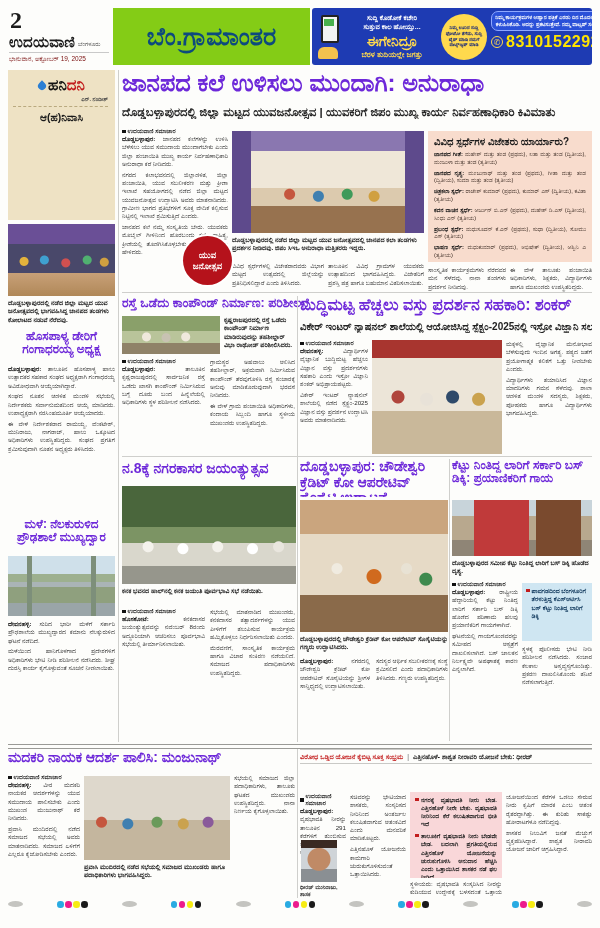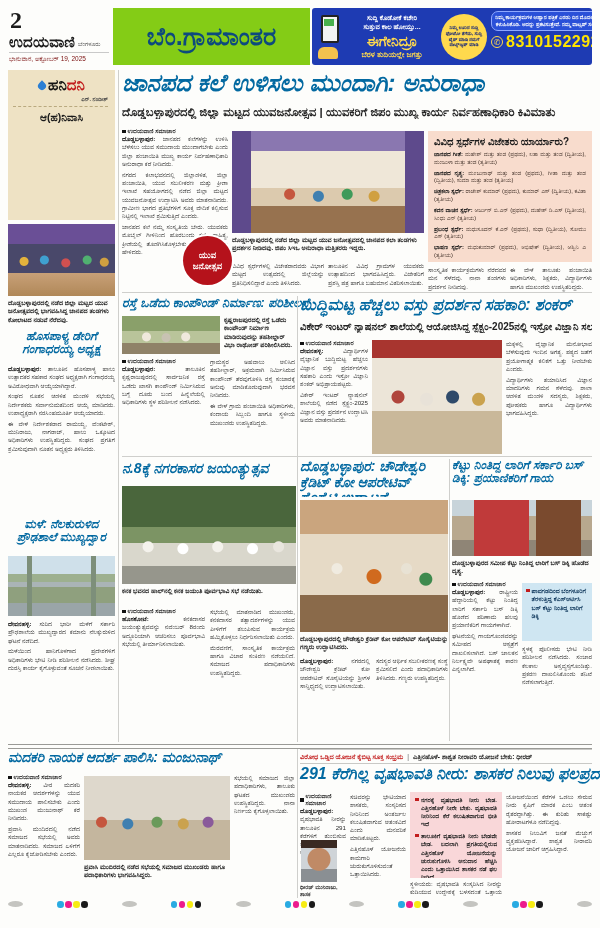--- a/index.html
+++ b/index.html
@@ -28,21 +28,21 @@
   .ad-rbox{background:#2a50d8;border:1px solid #8fa8ff;border-radius:7px;font-size:5.4px;color:#fff;font-weight:700;
            text-align:center;line-height:1.3;padding:2px 3px;}
   .ad-phonerow{display:flex;align-items:center;justify-content:center;gap:3px;margin-top:2px;}
   .wa-icon{width:12px;height:12px;border-radius:50%;border:1.5px solid #ffd94d;color:#ffd94d;font-size:8px;line-height:12px;text-align:center;box-sizing:border-box;}
   .ad-number{font-size:16px;font-weight:800;color:#ffe400;letter-spacing:.5px;}
   
   .vr{width:1px;background:#cfcfcc;}
   .hr{height:1px;background:#cfcfcc;}
   .hr-double{height:3px;border-top:1px solid #9a9a96;border-bottom:1px solid #9a9a96;}
   
-  .headline{font-weight:800;color:#0369a1;line-height:1.12;font-style:italic;}
+  .headline{font-weight:800;color:#6d28d9;line-height:1.12;}
   .subhead{font-weight:700;color:#222;}
   .srcline{font-size:6px;font-weight:700;color:#333;display:flex;align-items:center;gap:2px;}
   .sq{width:3.5px;height:3.5px;background:#111;flex:none;display:inline-block;}
   .bt{font-size:6.2px;line-height:1.34;text-align:justify;color:#2c2c2c;margin:0 0 2.5px 0;}
   .bt b{color:#111;}
   .caption{font-size:6.4px;font-weight:700;line-height:1.3;color:#222;}
   .txtbox{overflow:hidden;}
   
   .hani{left:8px;top:70px;width:107px;height:150px;background:#eee2c4;box-sizing:border-box;padding:6px 5px;text-align:center;}
   .hani-title{font-size:15px;font-weight:800;}
@@ -365,21 +365,20 @@
     <div>
         <p class="bt">ಸಭೆಯಲ್ಲಿ ಸಮಾಜದ ಜಿಲ್ಲಾ ಪದಾಧಿಕಾರಿಗಳು, ತಾಲೂಕು ಘಟಕದ ಮುಖಂಡರು ಉಪಸ್ಥಿತರಿದ್ದರು. ನಾನಾ ನಿರ್ಣಯ ಕೈಗೊಳ್ಳಲಾಯಿತು.</p>
       </div>
   </div>
 
   <div class="abs kicker">
     <span class="kick-red">ವಿರೋಧ ಒಡ್ಡಿದ ಯೋಜನೆ ಕೈಬಿಟ್ಟ ಸೂಕ್ತ ಸಂಭ್ರಮ</span>
     <span class="kick-div">|</span>
     <span>ಎತ್ತಿನಹೊಳೆ- ಶಾಶ್ವತ ನೀರಾವರಿ ಯೋಜನೆ ಬೇಕು: ಧೀರಜ್</span>
   </div>
-  <div class="abs headline" style="left:300px;top:765px;font-size:16px;white-space:nowrap;">291 ಕೆರೆಗಿಲ್ಲ ವೃಷಭಾವತಿ ನೀರು: ಶಾಸಕರ ನಿಲುವು ಫಲಪ್ರದ</div>
 
   <div class="abs txtbox" style="left:300px;top:793px;width:46px;height:105px;">
     <div class="srcline">
         <span class="sq"></span>
         <span>ಉದಯವಾಣಿ ಸಮಾಚಾರ</span>
       </div>
     <p class="bt"><b>ದೊಡ್ಡಬಳ್ಳಾಪುರ:</b> <span>ವೃಷಭಾವತಿ ನೀರನ್ನು ತಾಲೂಕಿನ 291 ಕೆರೆಗಳಿಗೆ ತುಂಬಿಸುವ ಯೋಜನೆ ಕೈಬಿಡಲಾಗಿದೆ.</span></p>
   </div>
   <div class="abs ph ph-portrait" style="left:301px;top:840px;width:36px;height:42px;"></div>
   <div class="abs caption txtbox" style="left:300px;top:884px;width:46px;height:14px;font-size:5.6px;">ಧೀರಜ್ ಮುನಿರಾಜು, ಶಾಸಕ</div>

